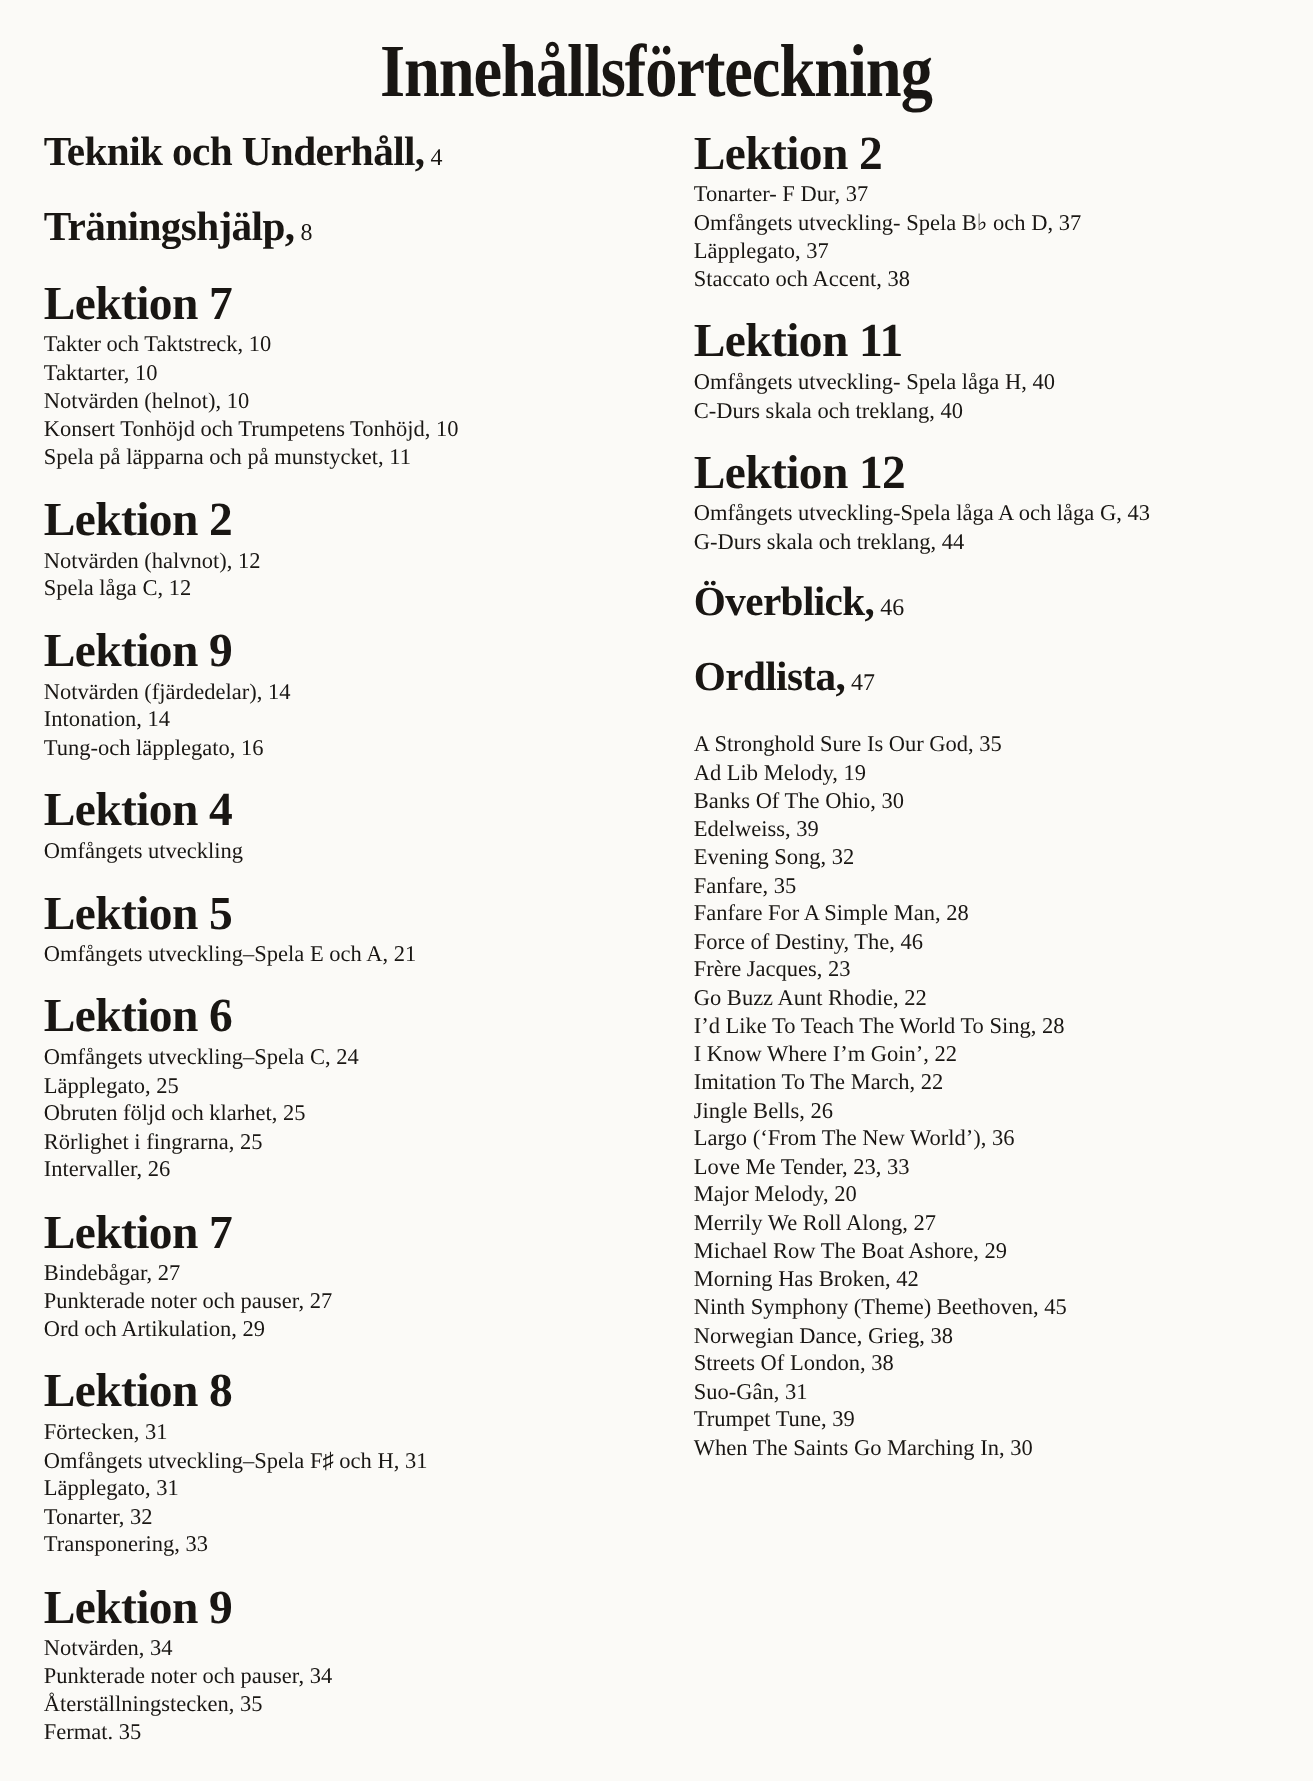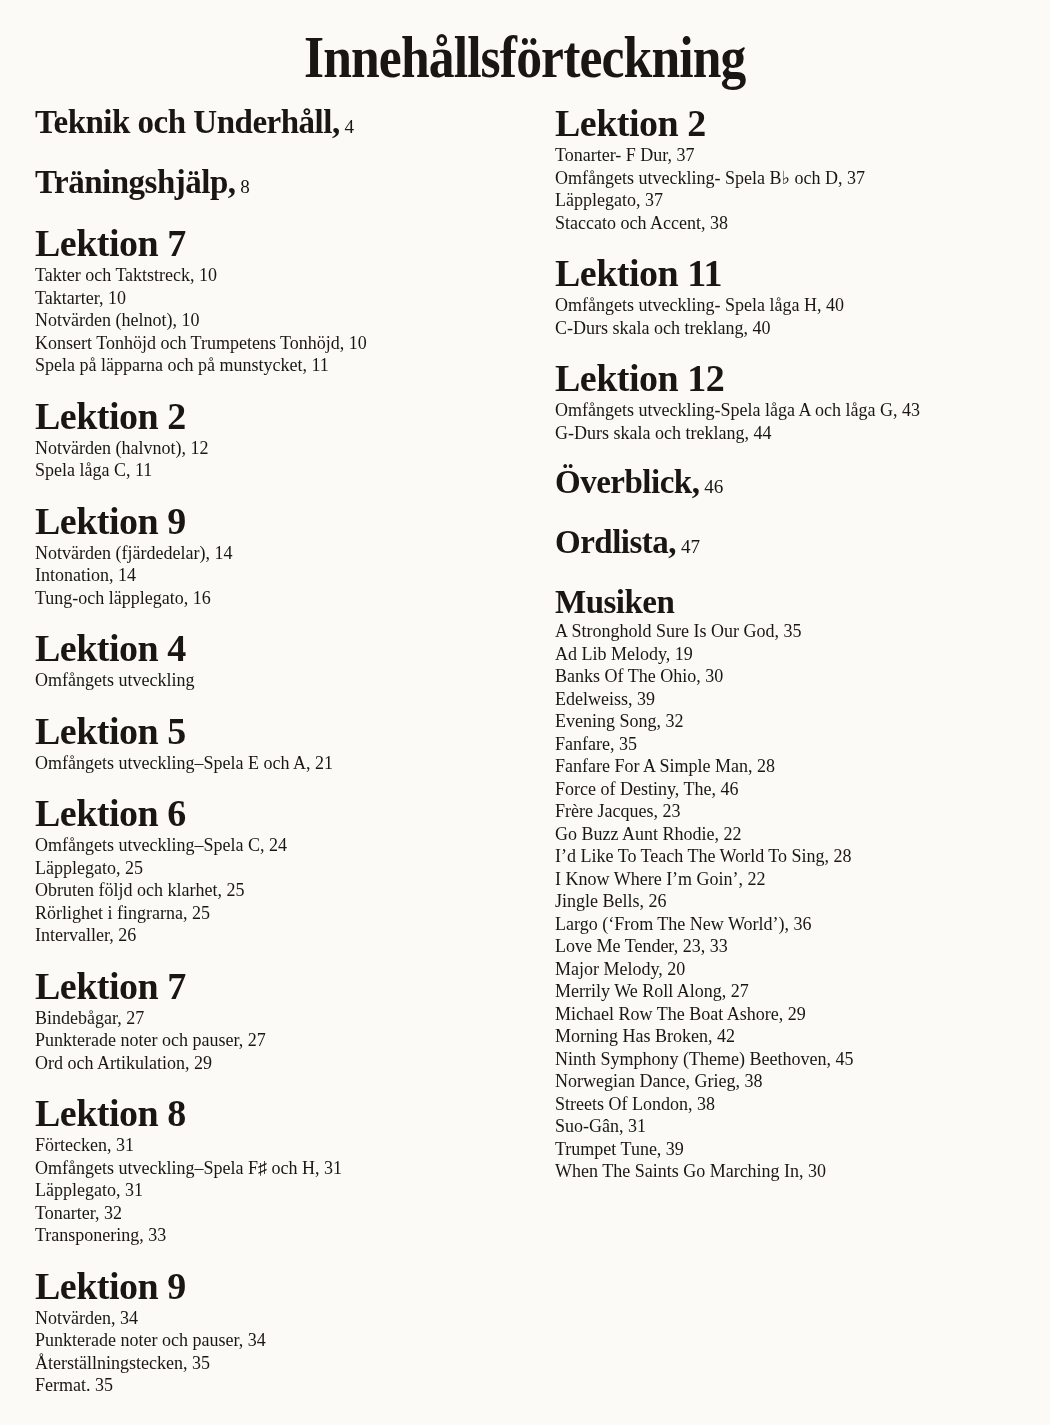--- a/index.html
+++ b/index.html
@@ -82,21 +82,21 @@
           <div class="heading"><span class="h-text">Lektion 7</span></div>
           <div class="line">Takter och Taktstreck, 10</div>
           <div class="line">Taktarter, 10</div>
           <div class="line">Notvärden (helnot), 10</div>
           <div class="line">Konsert Tonhöjd och Trumpetens Tonhöjd, 10</div>
           <div class="line">Spela på läpparna och på munstycket, 11</div>
         </section>
         <section class="toc-section lesson">
           <div class="heading"><span class="h-text">Lektion 2</span></div>
           <div class="line">Notvärden (halvnot), 12</div>
-          <div class="line">Spela låga C, 11</div>
+          <div class="line">Spela låga C, 12</div>
         </section>
         <section class="toc-section lesson">
           <div class="heading"><span class="h-text">Lektion 9</span></div>
           <div class="line">Notvärden (fjärdedelar), 14</div>
           <div class="line">Intonation, 14</div>
           <div class="line">Tung-och läpplegato, 16</div>
         </section>
         <section class="toc-section lesson">
           <div class="heading"><span class="h-text">Lektion 4</span></div>
           <div class="line">Omfångets utveckling</div>
@@ -153,33 +153,33 @@
           <div class="line">Omfångets utveckling-Spela låga A och låga G, 43</div>
           <div class="line">G-Durs skala och treklang, 44</div>
         </section>
         <section class="toc-section major">
           <div class="heading"><span class="h-text">Överblick,</span><span class="h-page"> 46</span></div>
         </section>
         <section class="toc-section major">
           <div class="heading"><span class="h-text">Ordlista,</span><span class="h-page"> 47</span></div>
         </section>
         <section class="toc-section major">
-          <div class="heading"><span class="h-text">Musiken</span></div>
           <div class="line">A Stronghold Sure Is Our God, 35</div>
           <div class="line">Ad Lib Melody, 19</div>
           <div class="line">Banks Of The Ohio, 30</div>
           <div class="line">Edelweiss, 39</div>
           <div class="line">Evening Song, 32</div>
           <div class="line">Fanfare, 35</div>
           <div class="line">Fanfare For A Simple Man, 28</div>
           <div class="line">Force of Destiny, The, 46</div>
           <div class="line">Frère Jacques, 23</div>
           <div class="line">Go Buzz Aunt Rhodie, 22</div>
           <div class="line">I’d Like To Teach The World To Sing, 28</div>
           <div class="line">I Know Where I’m Goin’, 22</div>
+          <div class="line">Imitation To The March, 22</div>
           <div class="line">Jingle Bells, 26</div>
           <div class="line">Largo (‘From The New World’), 36</div>
           <div class="line">Love Me Tender, 23, 33</div>
           <div class="line">Major Melody, 20</div>
           <div class="line">Merrily We Roll Along, 27</div>
           <div class="line">Michael Row The Boat Ashore, 29</div>
           <div class="line">Morning Has Broken, 42</div>
           <div class="line">Ninth Symphony (Theme) Beethoven, 45</div>
           <div class="line">Norwegian Dance, Grieg, 38</div>
           <div class="line">Streets Of London, 38</div>

